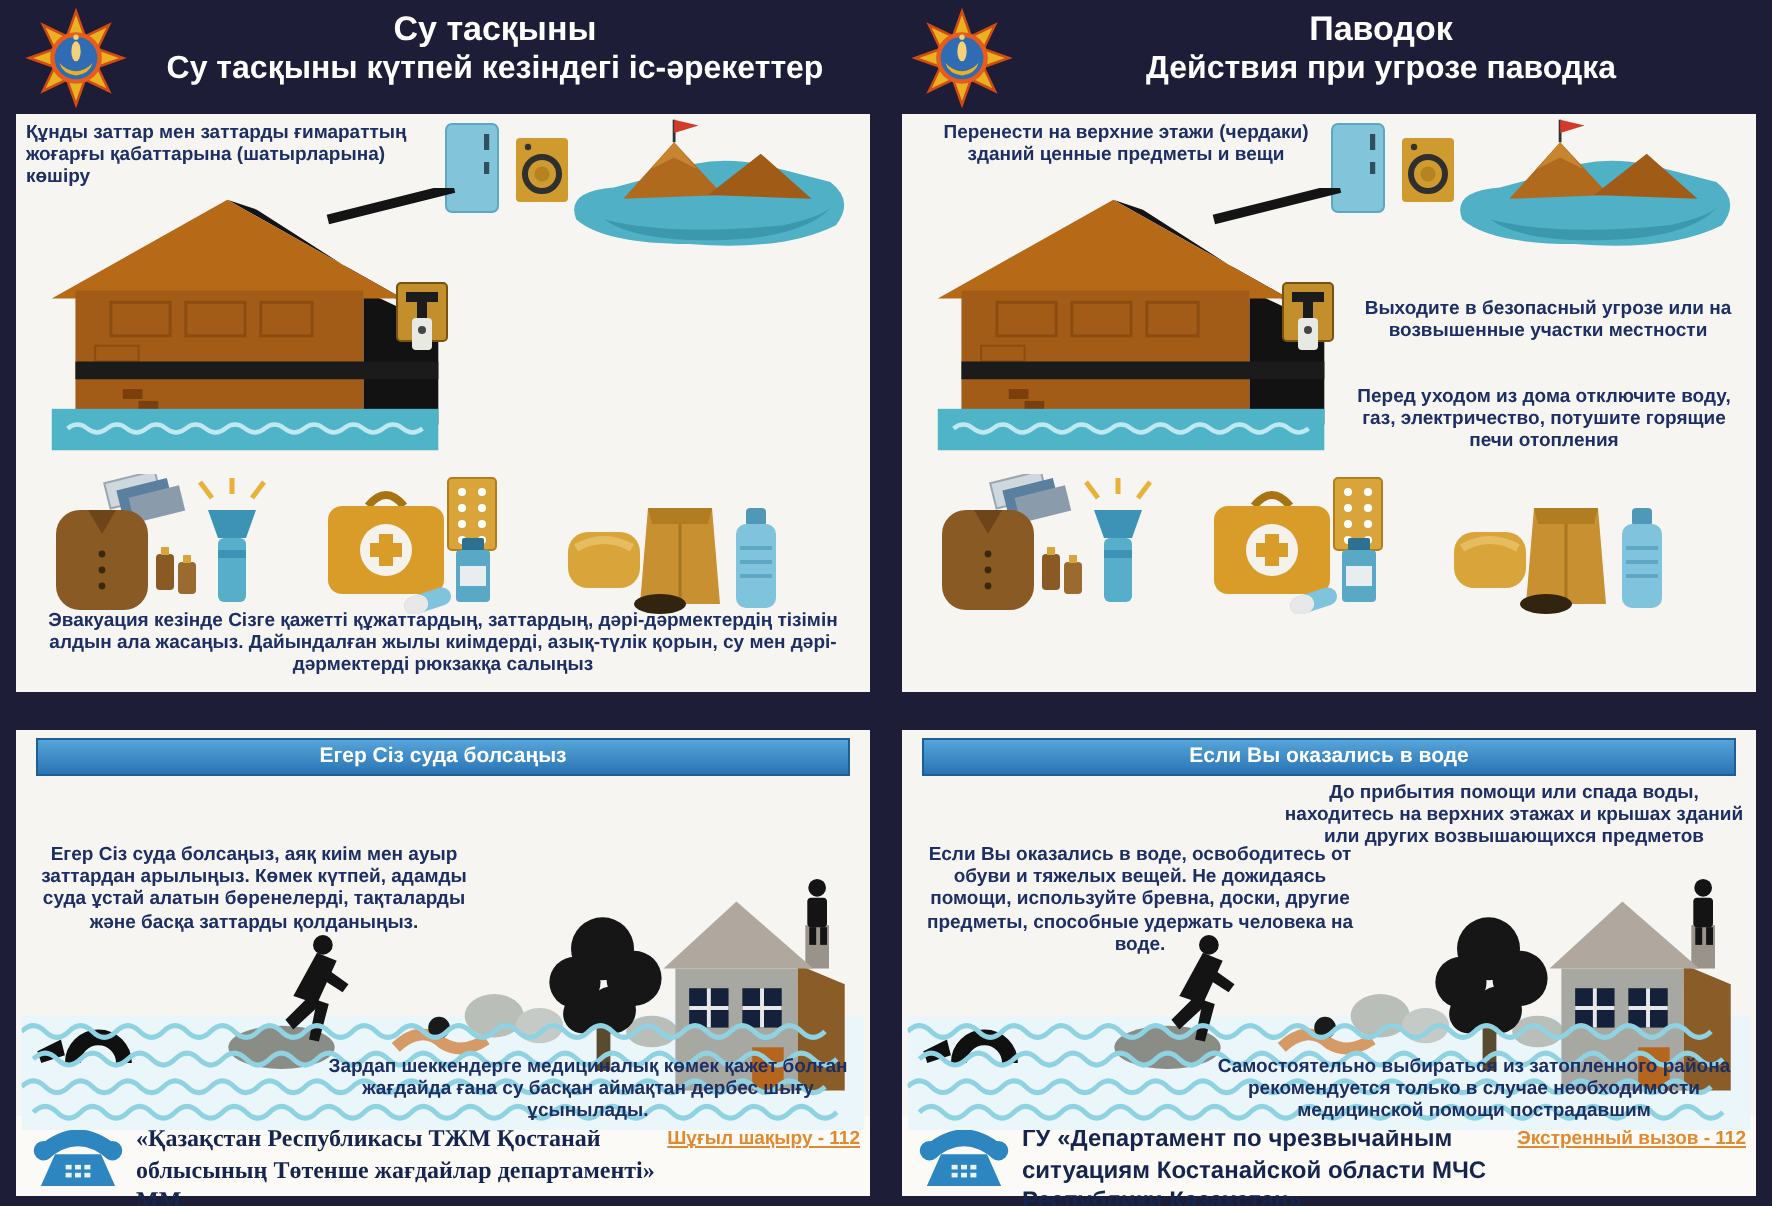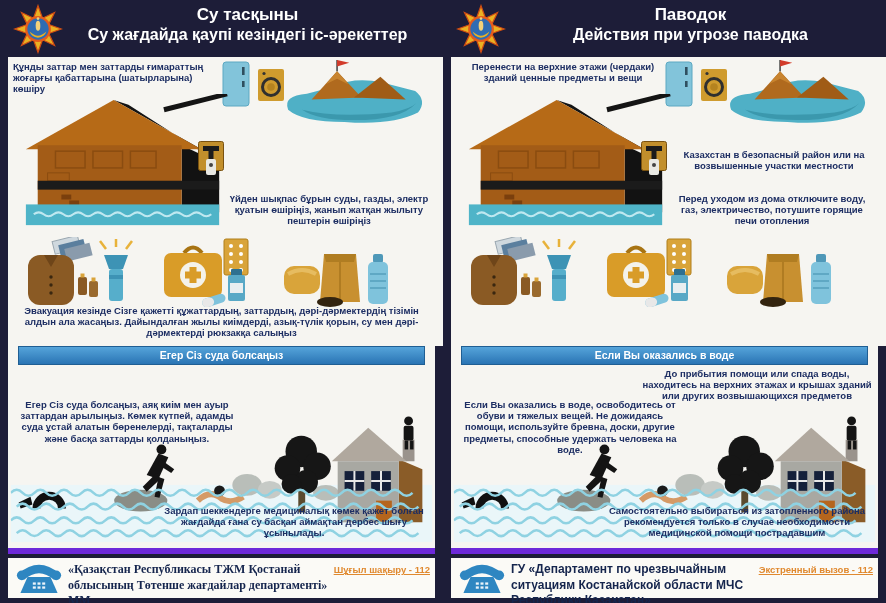--- a/index.html
+++ b/index.html
@@ -8,22 +8,22 @@
   .panel{position:absolute;top:0;width:443px;height:603px;background:#1d1d38;}
   .p0{left:0}.p1{left:443px}
 
   .phead{position:absolute;left:0;top:0;width:100%;height:57px;}
   .emblem{position:absolute;left:13px;top:3px;width:50px;height:52px;}
   .titles{position:absolute;left:58px;right:6px;top:5px;text-align:center;color:#fff;font-weight:bold;}
   .t1{font-size:17px;line-height:1.2;}
   .t2{font-size:16px;line-height:1.25;}
 
   .card{position:absolute;left:8px;width:427px;background:#f6f5f1;}
-  .card1{top:57px;height:289px;padding-left:24px;}
-  .card2{top:342px;height:206px;border-bottom:6px solid #6d28d9;}
+  .card1{top:57px;height:289px;}
+  .card2{top:365px;height:206px;border-bottom:6px solid #6d28d9;}
 
   .step{position:absolute;margin:0;color:#1d2e63;font-weight:bold;font-size:9.5px;
         line-height:1.18;text-align:center;z-index:2;}
   .s1{left:5px;top:4px;width:214px;}
   .p0 .s1{text-align:left;}
   .appliances{position:absolute;left:214px;top:4px;width:66px;height:48px;}
   .island{position:absolute;left:268px;top:1px;width:156px;height:80px;}
   .house{position:absolute;left:10px;top:36px;width:212px;height:140px;}
   .valve{position:absolute;left:190px;top:84px;width:26px;height:36px;z-index:3;}
   .s2{left:224px;top:92px;width:198px;}
@@ -230,39 +230,38 @@
 
 <div class="poster">
 
   <section class="panel p0">
     <header class="phead">
       <svg class="emblem" viewBox="0 0 60 60">
           <use href="#sym-emblem"></use>
         </svg>
       <div class="titles">
         <div class="t1">Су тасқыны</div>
-        <div class="t2">Су жағдайда қаупі кезіндегі іс-әрекеттер</div>
+        <div class="t2">Су тасқыны күтпей кезіндегі іс-әрекеттер</div>
       </div>
     </header>
 
     <div class="card card1">
       <p class="step s1">Құнды заттар мен заттарды ғимараттың жоғарғы қабаттарына (шатырларына) көшіру</p>
       <svg class="appliances" viewBox="0 0 66 48">
           <use href="#sym-appliances"></use>
         </svg>
       <svg class="island" viewBox="0 0 160 85">
           <use href="#sym-island"></use>
         </svg>
       <svg class="house" viewBox="0 0 215 140">
           <use href="#sym-house"></use>
         </svg>
       <svg class="valve" viewBox="0 0 26 36">
           <use href="#sym-valve"></use>
         </svg>
-      <p class="step s3">Үйден шықпас бұрын суды, газды, электр қуатын өшіріңіз, жанып жатқан жылыту пештерін өшіріңіз</p>
       <svg class="kit1" viewBox="0 0 112 70">
           <use href="#sym-kit1"></use>
         </svg>
       <svg class="kit2" viewBox="0 0 100 70">
           <use href="#sym-kit2"></use>
         </svg>
       <svg class="kit3" viewBox="0 0 108 68">
           <use href="#sym-kit3"></use>
         </svg>
       <p class="step s4">Эвакуация кезінде Сізге қажетті құжаттардың, заттардың, дәрі-дәрмектердің тізімін алдын ала жасаңыз. Дайындалған жылы киімдерді, азық-түлік қорын, су мен дәрі-дәрмектерді рюкзакқа салыңыз</p>
@@ -304,21 +303,21 @@
         </svg>
       <svg class="island" viewBox="0 0 160 85">
           <use href="#sym-island"></use>
         </svg>
       <svg class="house" viewBox="0 0 215 140">
           <use href="#sym-house"></use>
         </svg>
       <svg class="valve" viewBox="0 0 26 36">
           <use href="#sym-valve"></use>
         </svg>
-      <p class="step s2">Казахстан в безопасный район или на возвышенные участки местности</p>
+      <p class="step s2">Выходите в безопасный угрозе или на возвышенные участки местности</p>
       <p class="step s3">Перед уходом из дома отключите воду, газ, электричество, потушите горящие печи отопления</p>
       <svg class="kit1" viewBox="0 0 112 70">
           <use href="#sym-kit1"></use>
         </svg>
       <svg class="kit2" viewBox="0 0 100 70">
           <use href="#sym-kit2"></use>
         </svg>
       <svg class="kit3" viewBox="0 0 108 68">
           <use href="#sym-kit3"></use>
         </svg>

